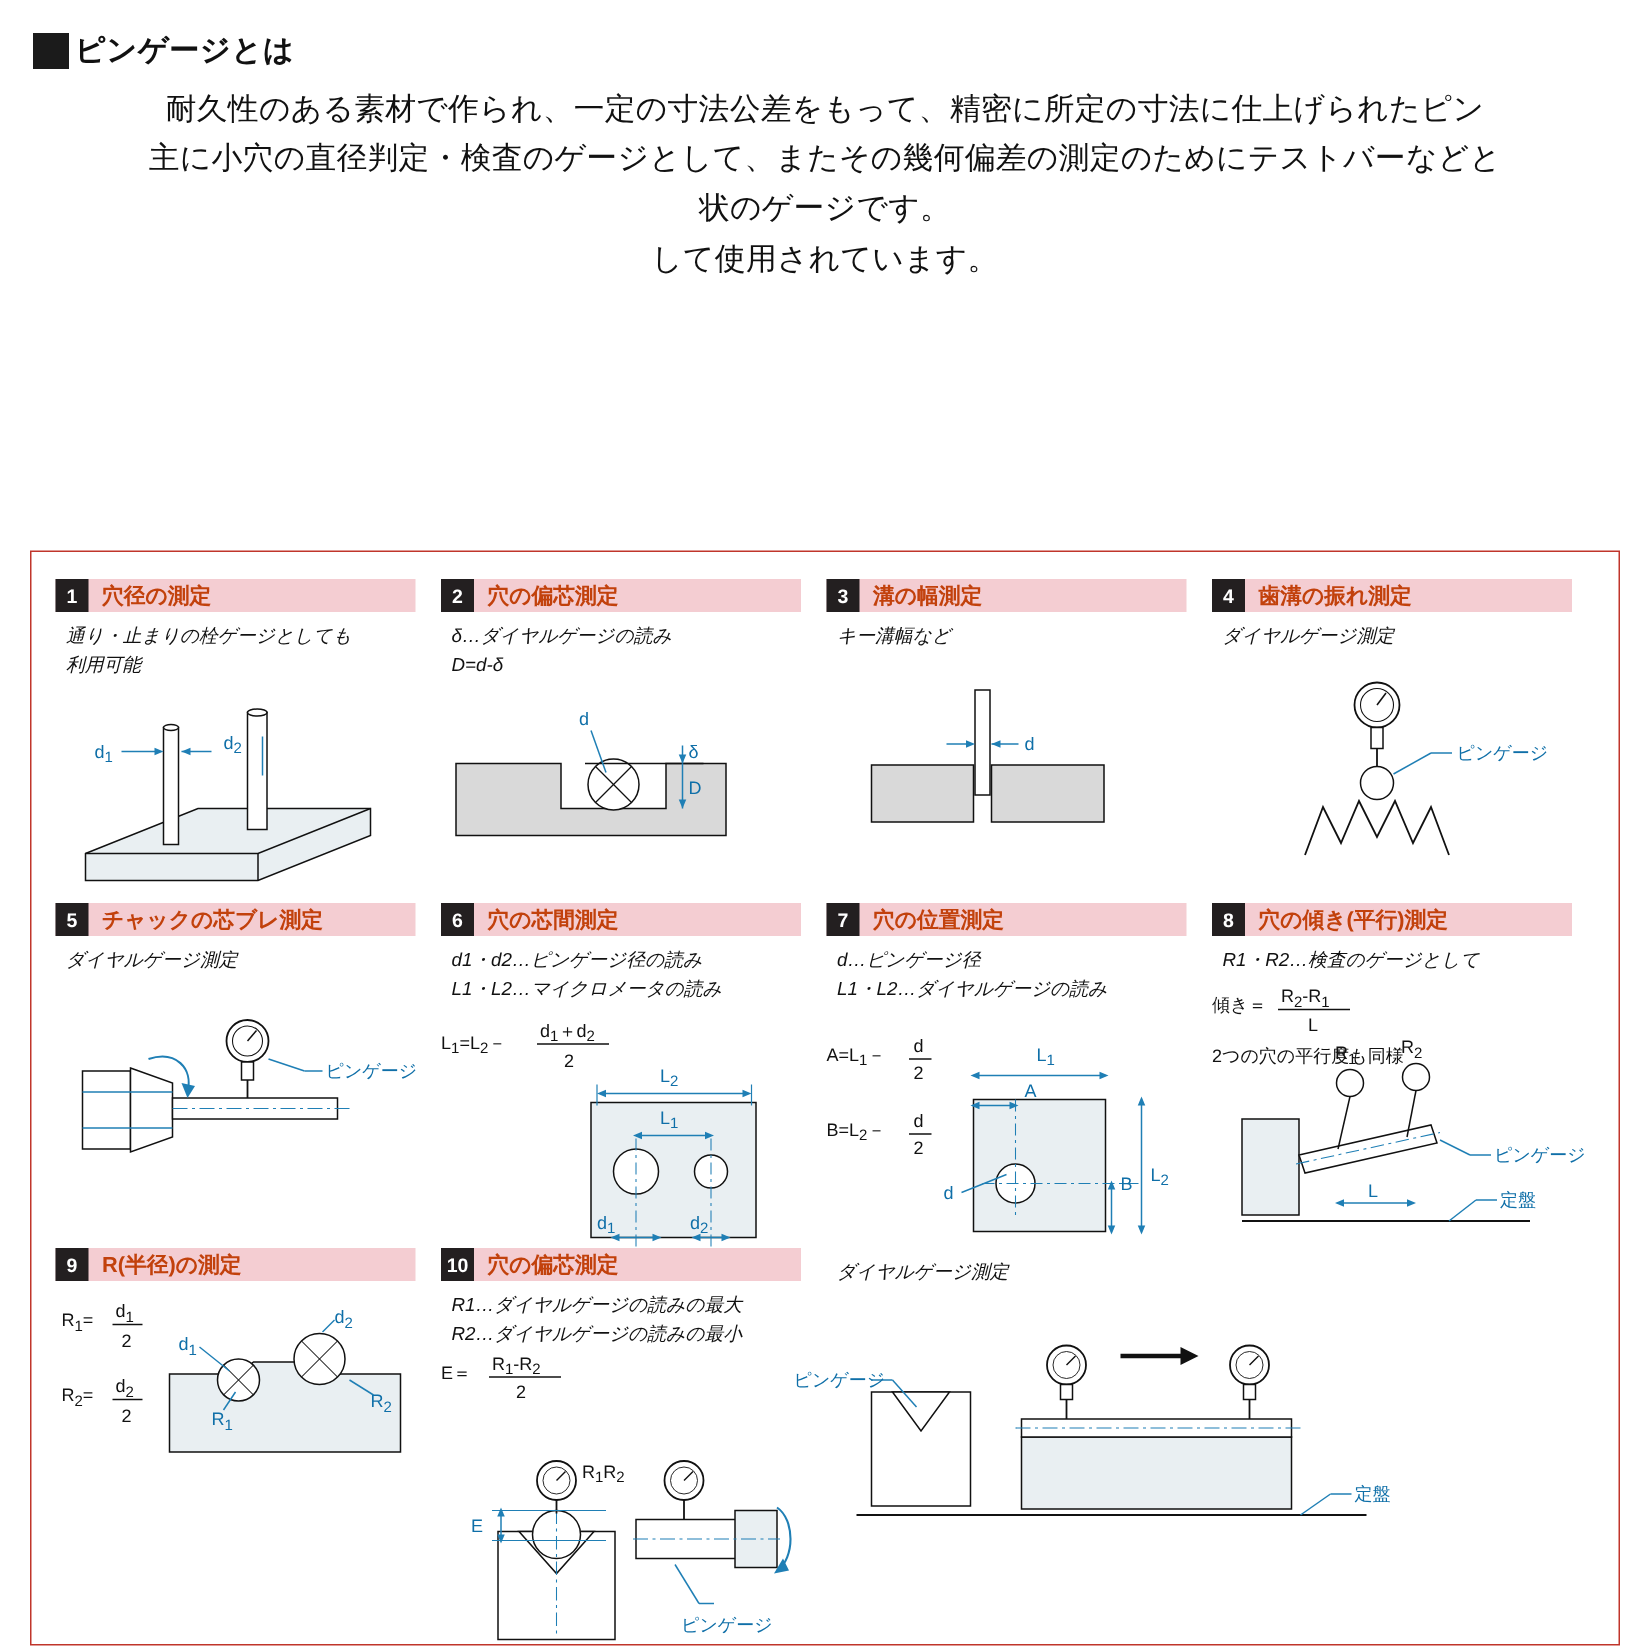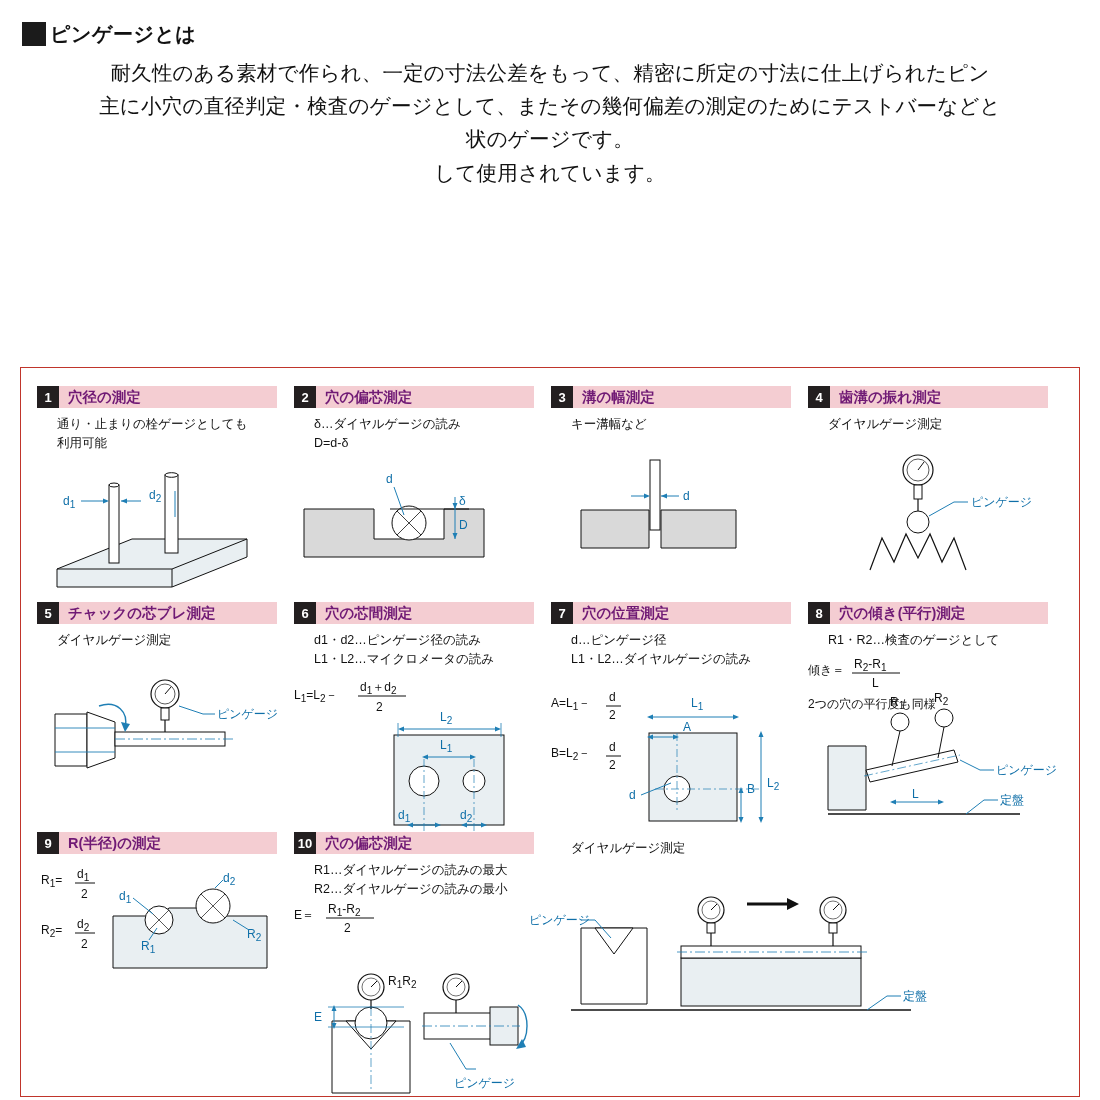--- a/index.html
+++ b/index.html
@@ -32,23 +32,23 @@
     column-gap:0;row-gap:0;
   }
   .cell{position:relative;width:257px;}
   .cell.r1{height:216px;}
   .cell.r2{height:230px;}
   .cell.r3{height:270px;}
 
   .hd{display:flex;align-items:stretch;height:22px;width:240px;background:#f4cdd2;}
   .hd .num{width:22px;background:#231f20;color:#fff;font-size:13px;font-weight:700;
            display:flex;align-items:center;justify-content:center;flex:none;}
-  .hd .lb{flex:1;display:flex;align-items:center;padding-left:9px;font-size:14.5px;font-weight:700;color:#701a75;}
-
-  .note{font-size:12.5px;line-height:1.5;margin:7px 0 0 20px;white-space:pre-line;}
+  .hd .lb{flex:1;display:flex;align-items:center;padding-left:9px;font-size:14.5px;font-weight:700;color:#c2410c;}
+
+  .note{font-size:12.5px;line-height:1.5;margin:7px 0 0 7px;white-space:pre-line;font-style:italic;}
   .fig{position:relative;margin-top:4px;}
 
   svg{display:block;overflow:visible;}
   text{font-family:"Liberation Sans","DejaVu Sans",sans-serif;}
   .lbl{font-size:12px;fill:#111;}
   .lblb{font-size:12px;fill:#0f6fa8;}
   .sm{font-size:10px;}
   .blue{stroke:#1f7fb5;}
   .blk{stroke:#111;}
   .gray-f{fill:#d9d9d9;}

